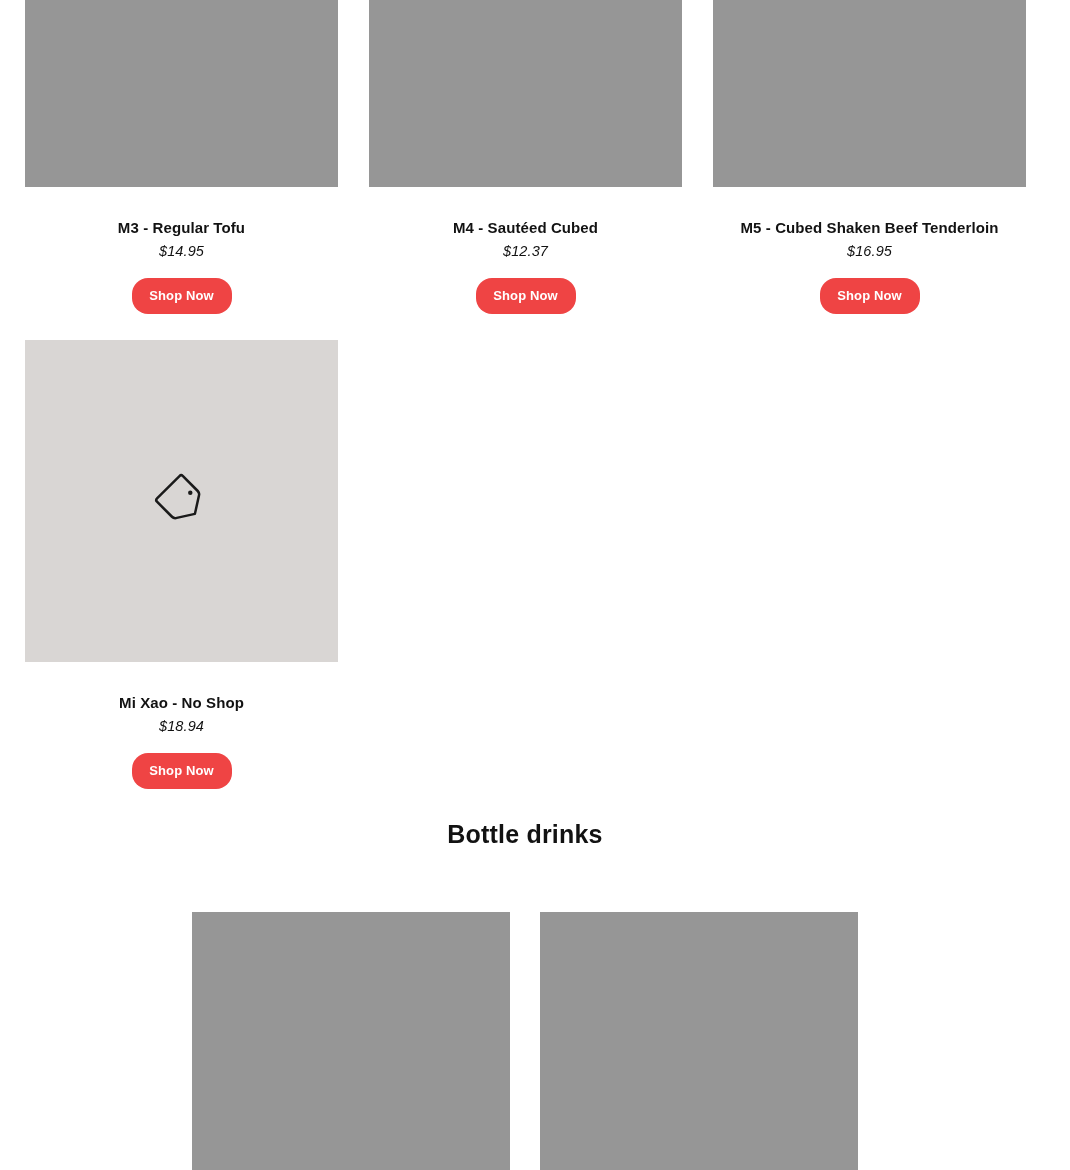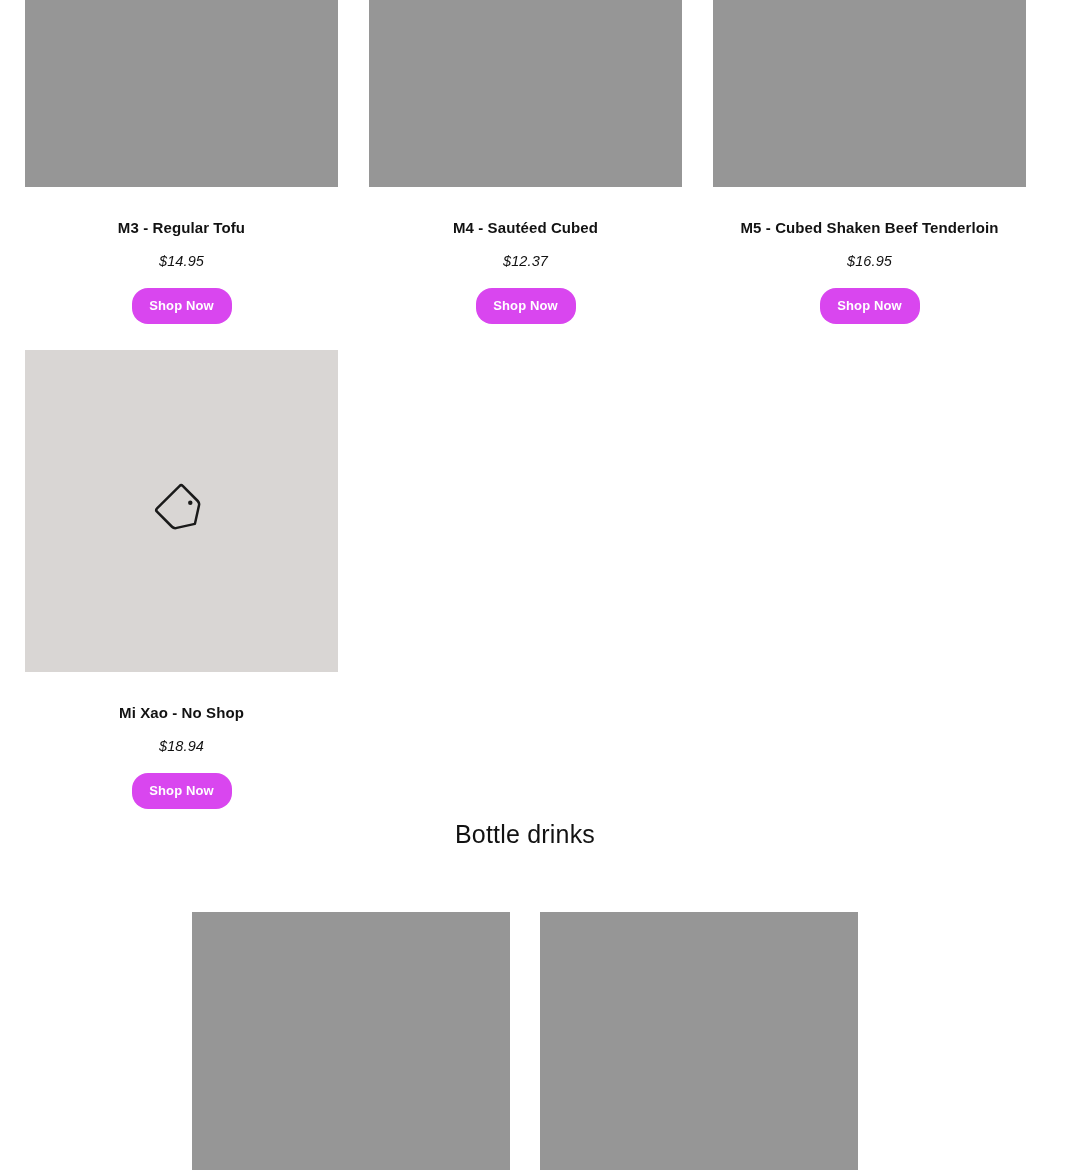--- a/index.html
+++ b/index.html
@@ -59,33 +59,33 @@
     margin-top: 32px;
     font-size: 15px;
     font-weight: bold;
     line-height: 1.25;
     text-align: center;
     color: #121212;
     letter-spacing: 0.1px;
   }
 
   .product-price {
-    margin-top: 15px;
+    margin-top: 5px;
     font-size: 14.5px;
     font-style: italic;
     text-align: center;
     color: #121212;
     letter-spacing: 0.1px;
   }
 
   .shop-now-button {
     margin-top: 19px;
     width: 100px;
     height: 36px;
-    background: #d946ef;
+    background: #ef4444;
     color: #ffffff;
     border: none;
     border-radius: 16px;
     font-family: "Liberation Sans", sans-serif;
     font-size: 13px;
     font-weight: bold;
     letter-spacing: 0.1px;
     cursor: pointer;
     padding: 0;
     display: flex;
@@ -98,21 +98,21 @@
     position: absolute;
     left: 0;
     top: 820px;
     width: 1070px;
   }
 
   .section-heading {
     width: 1050px;
     text-align: center;
     font-size: 25px;
-    font-weight: normal;
+    font-weight: bold;
     color: #121212;
     letter-spacing: 0.2px;
     margin: 0;
     padding: 0;
   }
 
   .drinks-grid {
     position: absolute;
     left: 192px;
     top: 92px;

